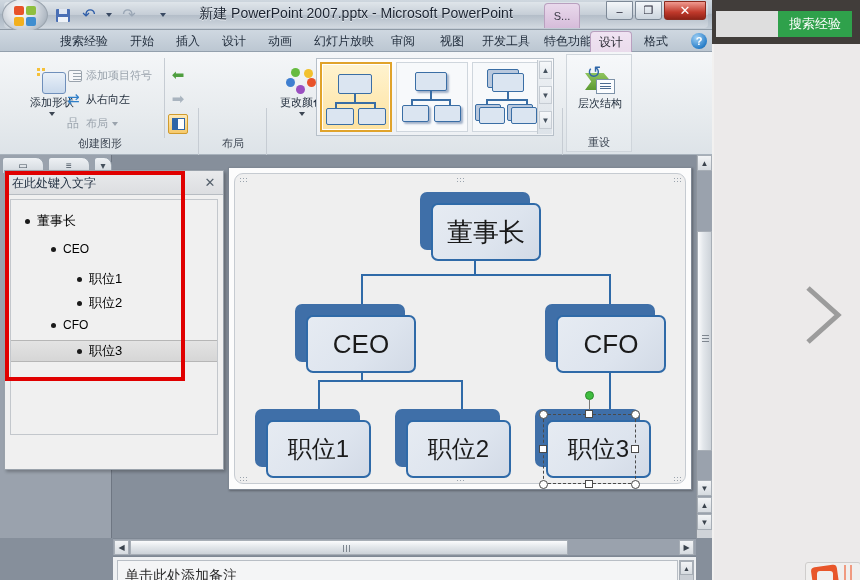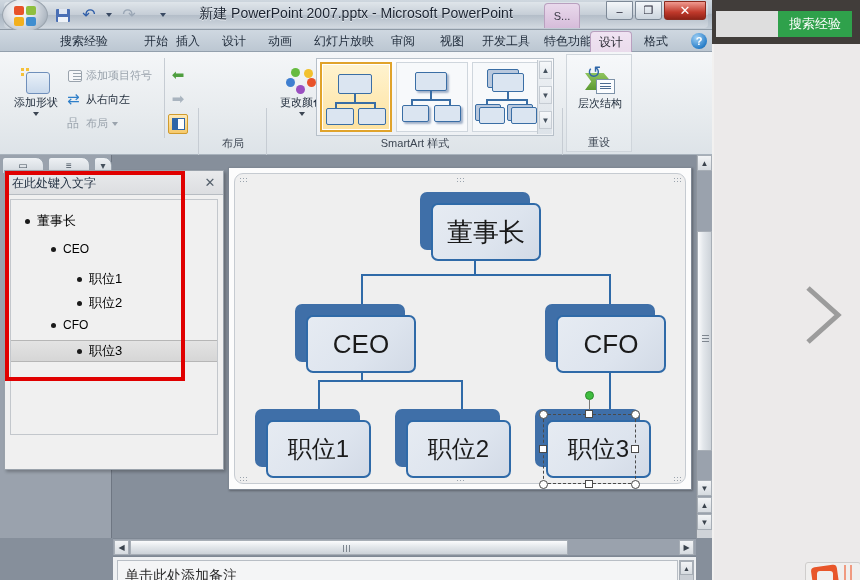--- a/index.html
+++ b/index.html
@@ -286,38 +286,38 @@
       <div class="stab">S...</div>
       <div class="winbtns">
         <div class="wbtn">–</div>
         <div class="wbtn">❐</div>
         <div class="wbtn close">✕</div>
       </div>
     </div>
 
     <div class="tabrow">
       <div class="tab" style="left:52px">搜索经验</div>
-      <div class="tab" style="left:136px">开始</div>
+      <div class="tab" style="left:122px">开始</div>
       <div class="tab" style="left:168px">插入</div>
       <div class="tab" style="left:214px">设计</div>
       <div class="tab" style="left:260px">动画</div>
       <div class="tab" style="left:306px">幻灯片放映</div>
       <div class="tab" style="left:383px">审阅</div>
       <div class="tab" style="left:432px">视图</div>
       <div class="tab" style="left:474px">开发工具</div>
       <div class="tab" style="left:536px">特色功能</div>
       <div class="tab active" style="left:590px">设计</div>
       <div class="tab" style="left:636px">格式</div>
       <div class="helpicon">?</div>
     </div>
 
     <div class="ribbon">
 
       <div class="rgroup" style="left:4px;width:192px">
-        <div class="bigbtn" style="left:6px;top:14px;width:52px">
+        <div class="bigbtn" style="left:22px;top:14px;width:52px">
           <span class="sh-addshape">
             <span class="box"></span>
               <span class="spark"></span>
           </span>
           <span>添加形状</span>
           <span class="caret" style="margin-top:3px"></span>
         </div>
 
         <div class="smallrow" style="left:64px;top:14px;color:#98a1ab">
           <span class="ic-bullets"></span>
@@ -336,20 +336,21 @@
         <div class="gsep" style="left:160px;"></div>
         <div class="arrow-promote" style="position:absolute;left:166px;top:14px">
           <span>⬅</span>
         </div>
         <div class="arrow-demote" style="position:absolute;left:166px;top:38px">
           <span>➡</span>
         </div>
         <div class="tp-btn" style="left:164px;top:60px">
           <span class="i"></span>
         </div>
+        <div class="glabel">创建图形</div>
       </div>
       <div class="gsep" style="left:198px;top:56px"></div>
 
       <div class="rgroup" style="left:202px;width:62px">
         <div class="glabel">布局</div>
       </div>
       <div class="gsep" style="left:266px;top:56px"></div>
 
       <div class="rgroup" style="left:270px;width:290px">
         <div class="bigbtn" style="left:4px;top:14px;width:56px">
@@ -398,21 +399,20 @@
             <div class="mini" style="left:34px;top:41px;width:26px;height:17px;background:#b9c8dd;"></div>
             <div class="mini" style="left:38px;top:44px;width:26px;height:17px;"></div>
           </div>
 
           <div class="gscroll">
             <div class="gsb" style="top:1px">▲</div>
             <div class="gsb" style="top:26px">▼</div>
             <div class="gsb" style="top:51px">▼</div>
           </div>
         </div>
-        <div class="glabel">SmartArt 样式</div>
       </div>
       <div class="gsep" style="left:562px;top:56px"></div>
 
       <div class="rgroup" style="left:566px;width:66px;background:linear-gradient(to bottom,#f6f8fa,#e4e9ed);border:1px solid #cfd5db;">
         <div class="bigbtn" style="left:6px;top:12px;width:54px">
           <span class="sh-reset">
             <span class="ar"></span>
               <span class="pg"></span>
               <span class="cur">↺</span>
           </span>

